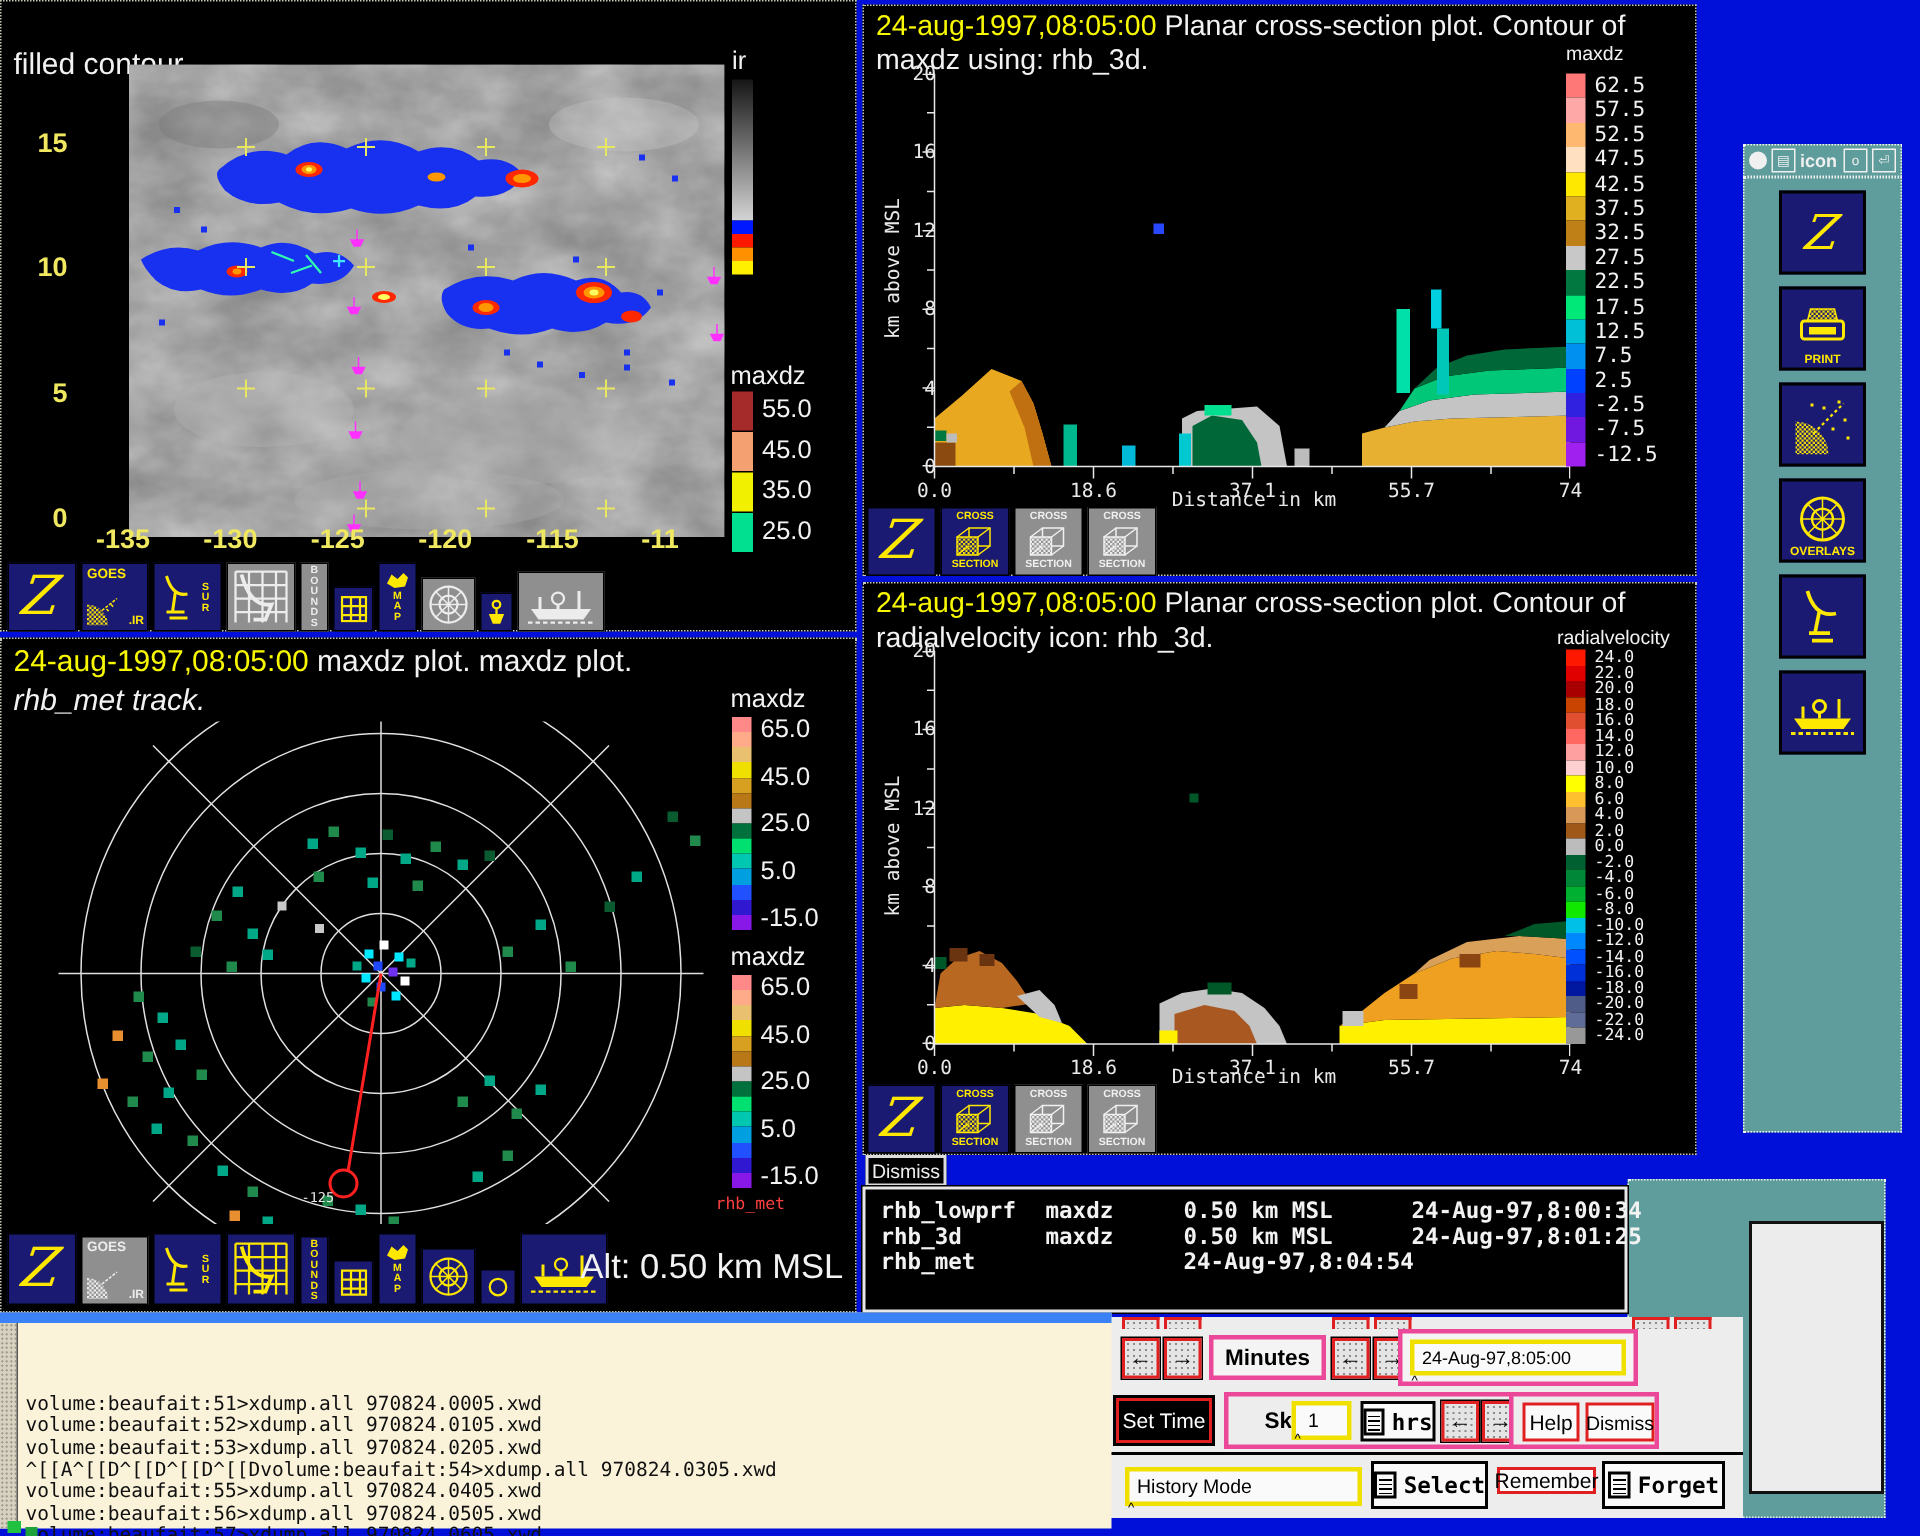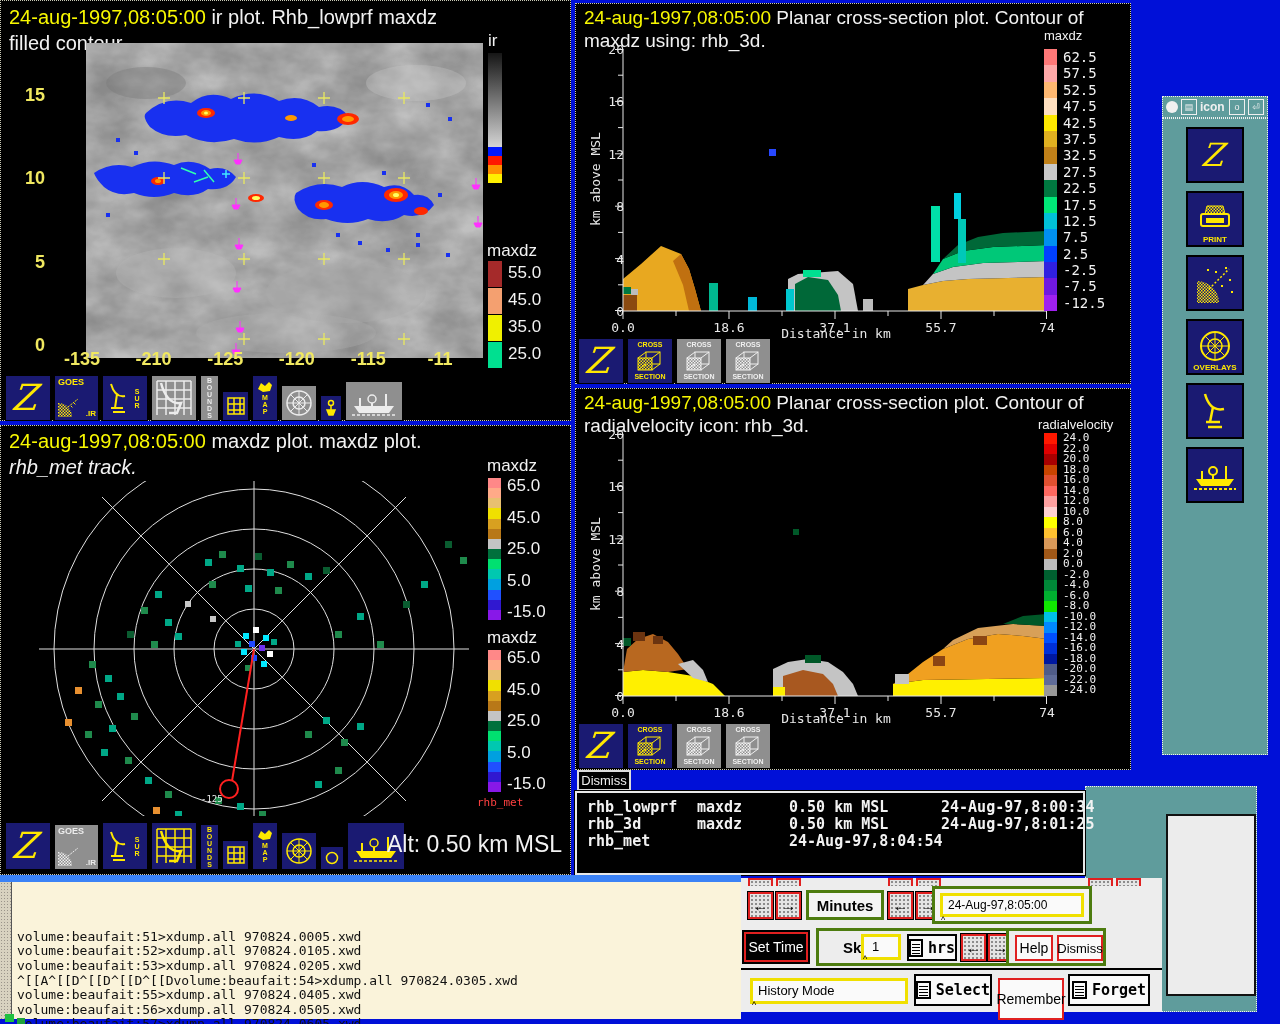--- a/index.html
+++ b/index.html
@@ -54,21 +54,21 @@
   .term{position:absolute;background:#FAF3DA;border-top:7px solid #3b82f6;}
   .term-lines{position:absolute;left:17px;top:4px;font-family:"DejaVu Sans Mono",monospace;font-size:13px;line-height:14.6px;color:#101010;white-space:pre;}
   .sbar{position:absolute;left:0;top:0;width:11px;height:100%;border-right:1px solid #555;
         background-color:#D8D2C0;background-image:radial-gradient(#9A948A 35%,transparent 36%);background-size:3px 3px;}
   .cursor{position:absolute;width:8px;height:13px;background:#1FA23C;}
   
   .ctrl{position:absolute;background:#EDEDED;}
   .stipple{background-color:#E4E4E4;background-image:radial-gradient(#8C8C8C 30%,transparent 32%);background-size:4px 4px;}
   .arrbtn{position:absolute;width:25px;height:27px;border:2px solid #E02020;box-shadow:0 0 0 1px #000;
           display:flex;align-items:center;justify-content:center;font-size:15px;font-weight:bold;color:#000;box-sizing:border-box;}
-  .blackbox{position:absolute;border:3px solid #4d7c0f;background:#F4F4F4;box-sizing:border-box;}
+  .blackbox{position:absolute;border:3px solid #ec4899;background:#F4F4F4;box-sizing:border-box;}
   .yfield{position:absolute;border:3px solid #F0E000;background:#FAFAFA;box-sizing:border-box;color:#000;}
   .caret{position:absolute;font-size:9px;color:#000;}
   .cbtn{position:absolute;background:#FAFAFA;border:2px solid #E02020;box-sizing:border-box;color:#000;
         display:flex;align-items:center;justify-content:center;}
   .mbtn{position:absolute;background:#FAFAFA;border:2px solid #000;box-sizing:border-box;color:#000;
         display:flex;align-items:center;justify-content:center;font-family:"DejaVu Sans Mono",monospace;font-weight:bold;}
   .mglyph{display:inline-block;width:9px;height:12px;border:2px solid #000;margin-right:5px;
           background:repeating-linear-gradient(#000 0 1px,transparent 1px 3px);background-clip:content-box;padding:1px;}
   
   .iconwin{position:absolute;background:#5F9C9C;border:1px dotted #F0F0F0;box-sizing:border-box;}
@@ -93,24 +93,20 @@
     </pattern>
     <pattern id="chkW" width="3" height="3" patternUnits="userSpaceOnUse">
       <rect width="3" height="3" fill="#8F8F8F"></rect>
           <rect width="1.5" height="1.5" fill="#F0F0F0"></rect>
           <rect x="1.5" y="1.5" width="1.5" height="1.5" fill="#F0F0F0"></rect>
     </pattern>
   </defs>
 </svg>
 
 <div class="panel" style="left:0;top:3;width:571px;height:421px;">
-  <div class="ptitle" style="left:8px;top:5px;">
-    <span class="ts">24-aug-1997,08:05:00</span>
-    <span class="wt">ir plot.  Rhb_lowprf maxdz</span>
-  </div>
   <div class="ptitle" style="left:8px;top:31px;">filled contour.</div>
 
   <svg class="abs" style="left:85px;top:42px;" width="397" height="315" viewBox="0 0 397 315">
     <defs>
       <filter id="cl">
             <feTurbulence type="fractalNoise" baseFrequency="0.02 0.03" numOctaves="4" seed="11"></feTurbulence>
         <feColorMatrix type="matrix" values="0 0 0 0 0.62  0 0 0 0 0.62  0 0 0 0 0.62  0 0 0 1.4 -0.2"></feColorMatrix>
           </filter>
       <g id="mk">
             <path d="M0,-5 V2 M-4,2 L4,2 L2,6 L-2,6 Z" stroke="#FF30FF" fill="#FF30FF" stroke-width="1"></path>
@@ -185,21 +181,21 @@
   <div class="ytick-col" style="left:10px;top:84px;height:272px;width:34px;">
 
   <span class="yellow-tick">15</span>
         <span class="yellow-tick">10</span>
         <span class="yellow-tick">5</span>
         <span class="yellow-tick">0</span>
       </div>
   <div class="xtick-row" style="left:58px;top:348px;width:404px;">
 
   <span class="yellow-tick" style="width:46px;">-135</span>
-        <span class="yellow-tick" style="width:46px;">-210</span>
+        <span class="yellow-tick" style="width:46px;">-130</span>
         <span class="yellow-tick" style="width:46px;">-125</span>
         <span class="yellow-tick" style="width:46px;">-120</span>
         <span class="yellow-tick" style="width:46px;">-115</span>
         <span class="yellow-tick" style="width:46px;">-11</span>
       </div>
 
   <div class="cb-label" style="left:487px;top:30px;font-size:17px;">ir</div>
   <div class="cb-bar" style="left:487px;top:52px;width:14px;height:130px;">
     <div style="flex:0 0 72%;background:linear-gradient(#161616,#D4D4D4);"></div>
 
@@ -919,21 +915,21 @@
     <div class="cbtn" style="left:48px;top:4px;width:46px;height:26px;font-size:13px;">Dismiss</div>
   </div>
 
   <div class="abs" style="left:0;top:90px;width:424px;border-top:2px solid #000;"></div>
   <div class="yfield" style="left:12px;top:100px;width:158px;height:26px;font-size:13px;line-height:20px;padding-left:5px;">History Mode</div>
   <span class="caret" style="left:14px;top:122px;position:absolute;">^</span>
   <div class="mbtn" style="left:176px;top:96px;width:78px;height:32px;font-size:15px;">
         <span class="mglyph"></span>
         <span>Select</span>
       </div>
-  <div class="cbtn" style="left:260px;top:100px;width:66px;height:42px;font-size:14px;">Remember</div>
+  <div class="cbtn" style="left:260px;top:100px;width:66px;height:18px;font-size:14px;">Remember</div>
   <div class="mbtn" style="left:330px;top:96px;width:82px;height:32px;font-size:15px;justify-content:center;">
         <span class="mglyph"></span>
         <span>Forget</span>
       </div>
 </div>
 
 <div class="tblwin" style="left:575px;top:791px;width:510px;height:84px;padding:6px 0 0 10px;box-sizing:border-box;">
   <div>
 
       <div class="trow">

